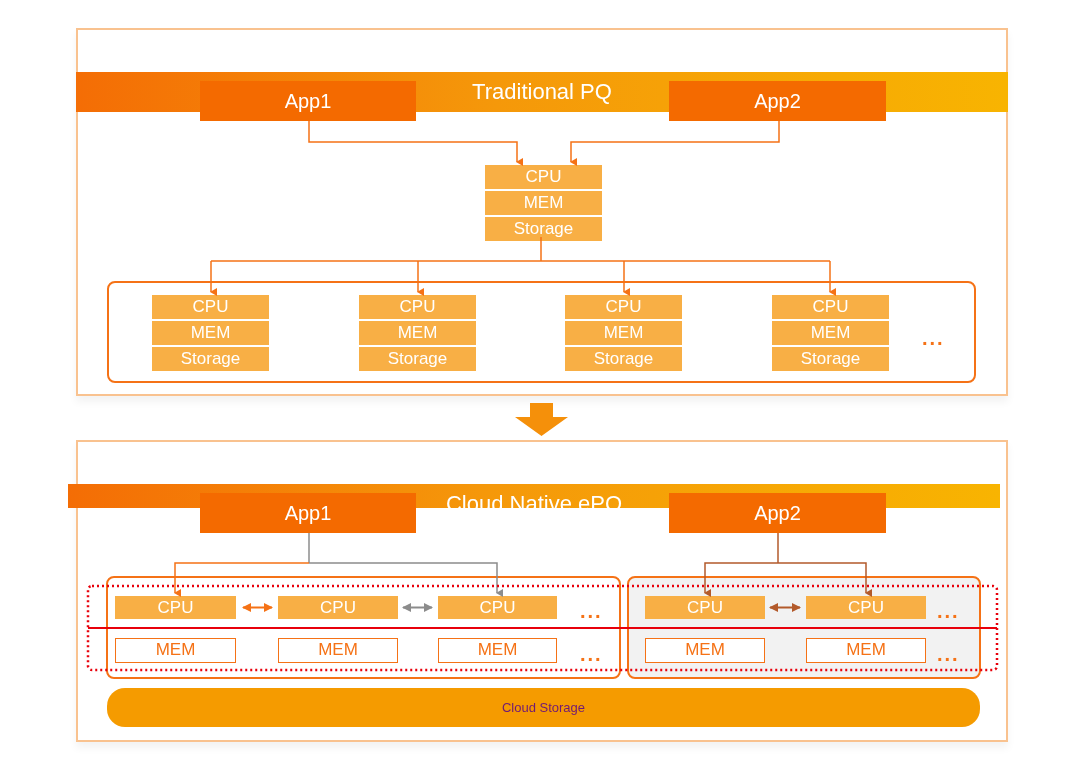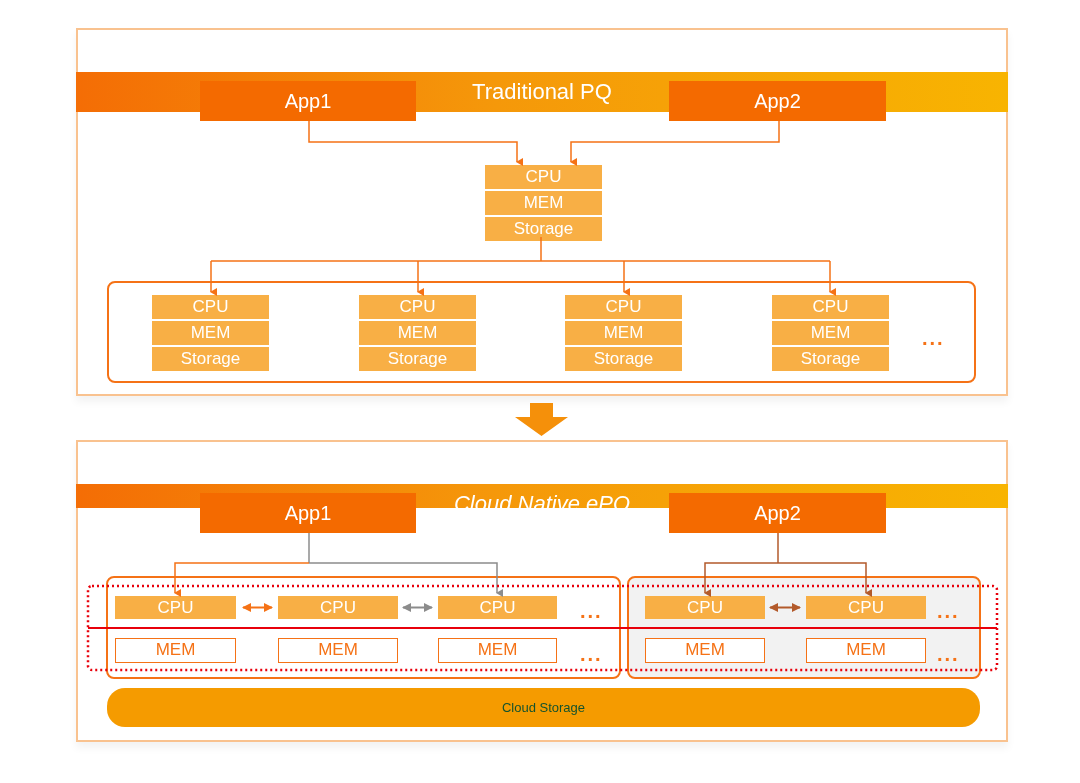--- a/index.html
+++ b/index.html
@@ -11,21 +11,21 @@
   .panel-header { background:linear-gradient(90deg,#f46d05 0%,#f5980a 45%,#f8b401 100%);
                   color:#ffffff; font-size:22px; text-align:center; line-height:40px;margin-top:44px; }
   .app { background:#f46a00; color:#ffffff; font-size:20px; text-align:center; }
   .cell { background:#f8af45; color:#ffffff; font-size:17px; text-align:center;
           border-bottom:2px solid #ffffff; }
   .cell.last { border-bottom:none; }
   .cluster { border:2.5px solid #f57216; border-radius:8px; }
   .cpu2 { background:#f8af45; color:#ffffff; font-size:17px; text-align:center; line-height:23px; }
   .mem2 { background:#ffffff; border:1.5px solid #f57216; color:#f57216; font-size:17px; text-align:center; line-height:21px; }
   .dots { color:#f57216; font-size:20px; font-weight:bold; letter-spacing:2px; }
-  .storage { background:#f59b00; color:#14532d; font-size:13px; text-align:center; line-height:39px;border-radius:18px; }
+  .storage { background:#f59b00; color:#701a75; font-size:13px; text-align:center; line-height:39px;border-radius:18px; }
   svg.overlay { position:absolute; left:0; top:0; pointer-events:none; }
 </style>
 </head>
 <body>
 
 <div class="abs panel panel-shadow" style="left:76px; top:28px; width:932px; height:368px;"></div>
 <div class="abs panel-header" style="left:76px; top:28px; width:932px; height:40px;">
   <span>Traditional PQ</span>
 </div>
 
@@ -60,21 +60,21 @@
   <div class="cell last" style="height:24px; line-height:24px;">Storage</div>
 </div>
 <div class="abs" style="left:772px; top:295px; width:117px; height:72px;">
   <div class="cell" style="height:24px; line-height:23px;">CPU</div>
   <div class="cell" style="height:24px; line-height:23px;">MEM</div>
   <div class="cell last" style="height:24px; line-height:24px;">Storage</div>
 </div>
 <div class="abs dots" style="left:922px; top:327px;">...</div>
 
 <div class="abs panel panel-shadow" style="left:76px; top:440px; width:932px; height:302px;"></div>
-<div class="abs panel-header" style="left:76px; top:440px; width:932px; height:24px;font-style:italic;">
+<div class="abs panel-header" style="left:68px; top:440px; width:932px; height:24px;">
   <span>Cloud Native ePQ</span>
 </div>
 
 <div class="abs app" style="left:200px; top:493px; width:216px; height:40px; line-height:40px;">
   <span>App1</span>
 </div>
 <div class="abs app" style="left:669px; top:493px; width:217px; height:40px; line-height:40px;">
   <span>App2</span>
 </div>
 

